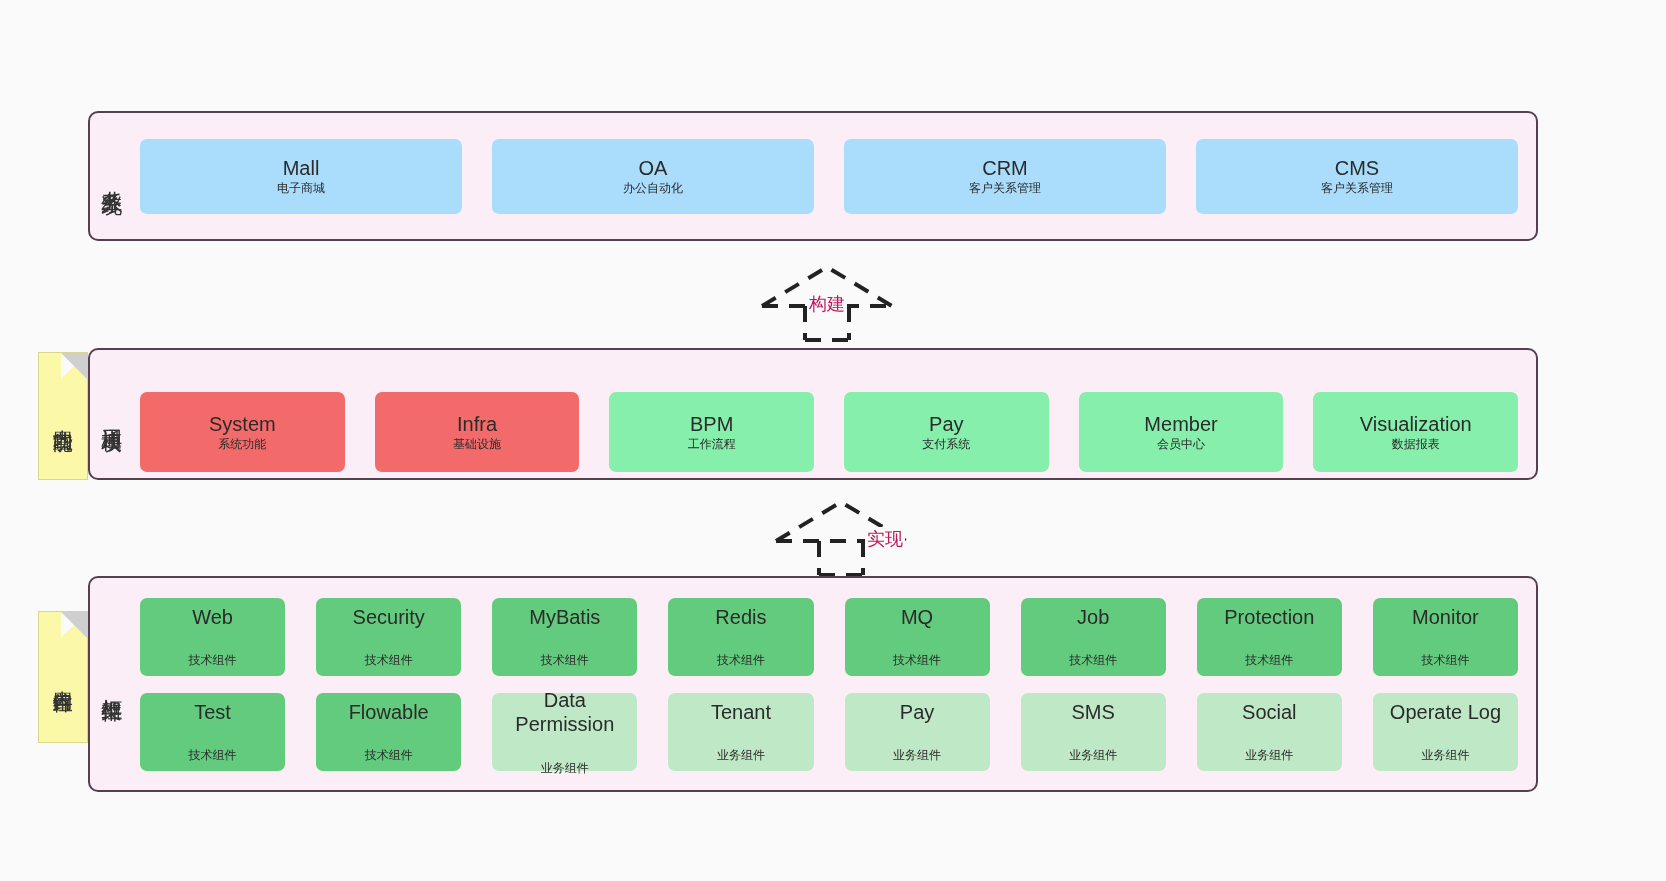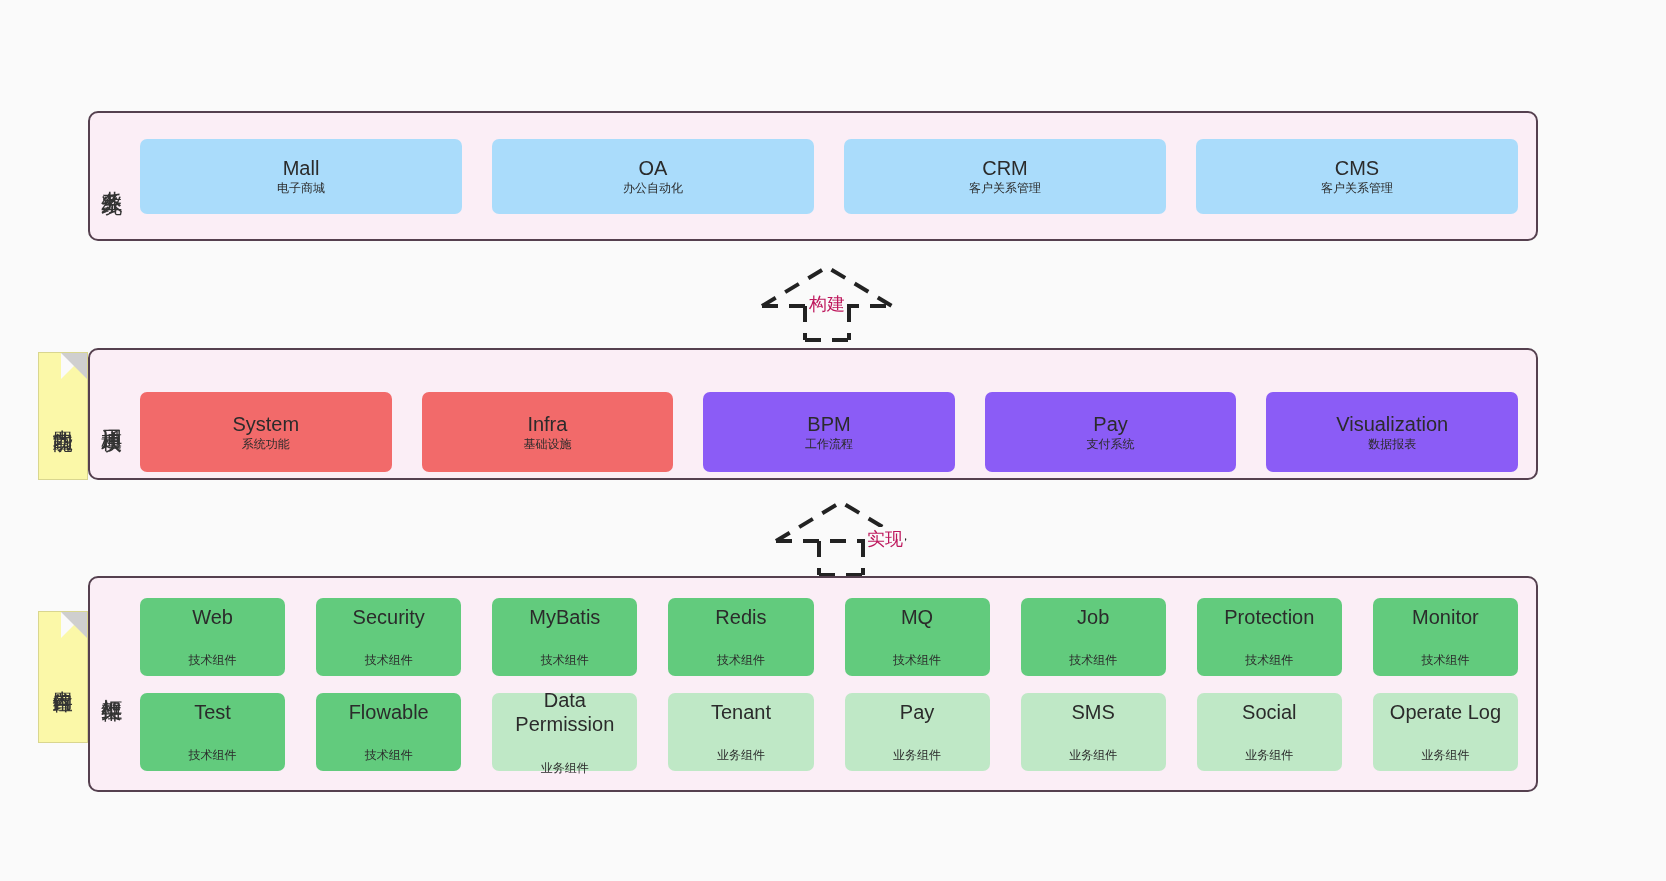--- a/index.html
+++ b/index.html
@@ -68,21 +68,21 @@
   .cell .t2{font-size:12px;}
 
   
   .h-biz  .cell{height:75px;}
   .h-mod  .cell{height:80px;margin-top:36px;}
   .h-frm  .cell{height:78px;gap:24px;}
 
   
   .blue      {background:#aadcfb;}
   .red       {background:#f26a6a;}
-  .pink      {background:#8b5cf6;}
+  .pink      {background:#86efac;}
   .green     {background:#62cb7d;}
   .lightgreen{background:#bfe8c6;}
 
   
   .note{
     position:absolute;
     box-sizing:border-box;
     background:#fbf8a8;
     border:1px solid #d9d68f;
     display:flex;
@@ -184,20 +184,24 @@
         </div>
         <div class="cell pink">
           <span class="t1">BPM</span>
           <span class="t2">工作流程</span>
         </div>
         <div class="cell pink">
           <span class="t1">Pay</span>
           <span class="t2">支付系统</span>
         </div>
         <div class="cell pink">
+          <span class="t1">Member</span>
+          <span class="t2">会员中心</span>
+        </div>
+        <div class="cell pink">
           <span class="t1">Visualization</span>
           <span class="t2">数据报表</span>
         </div>
       </div>
     </div>
   </div>
 
   <div class="arrow" style="left:771px;top:497px;">
     <svg width="140" height="80" viewBox="0 0 140 80" aria-hidden="true">
       <path d="M 5 44 L 70 5 L 135 44" fill="none" stroke="#222" stroke-width="4" stroke-dasharray="16 11" stroke-linecap="butt"></path>

